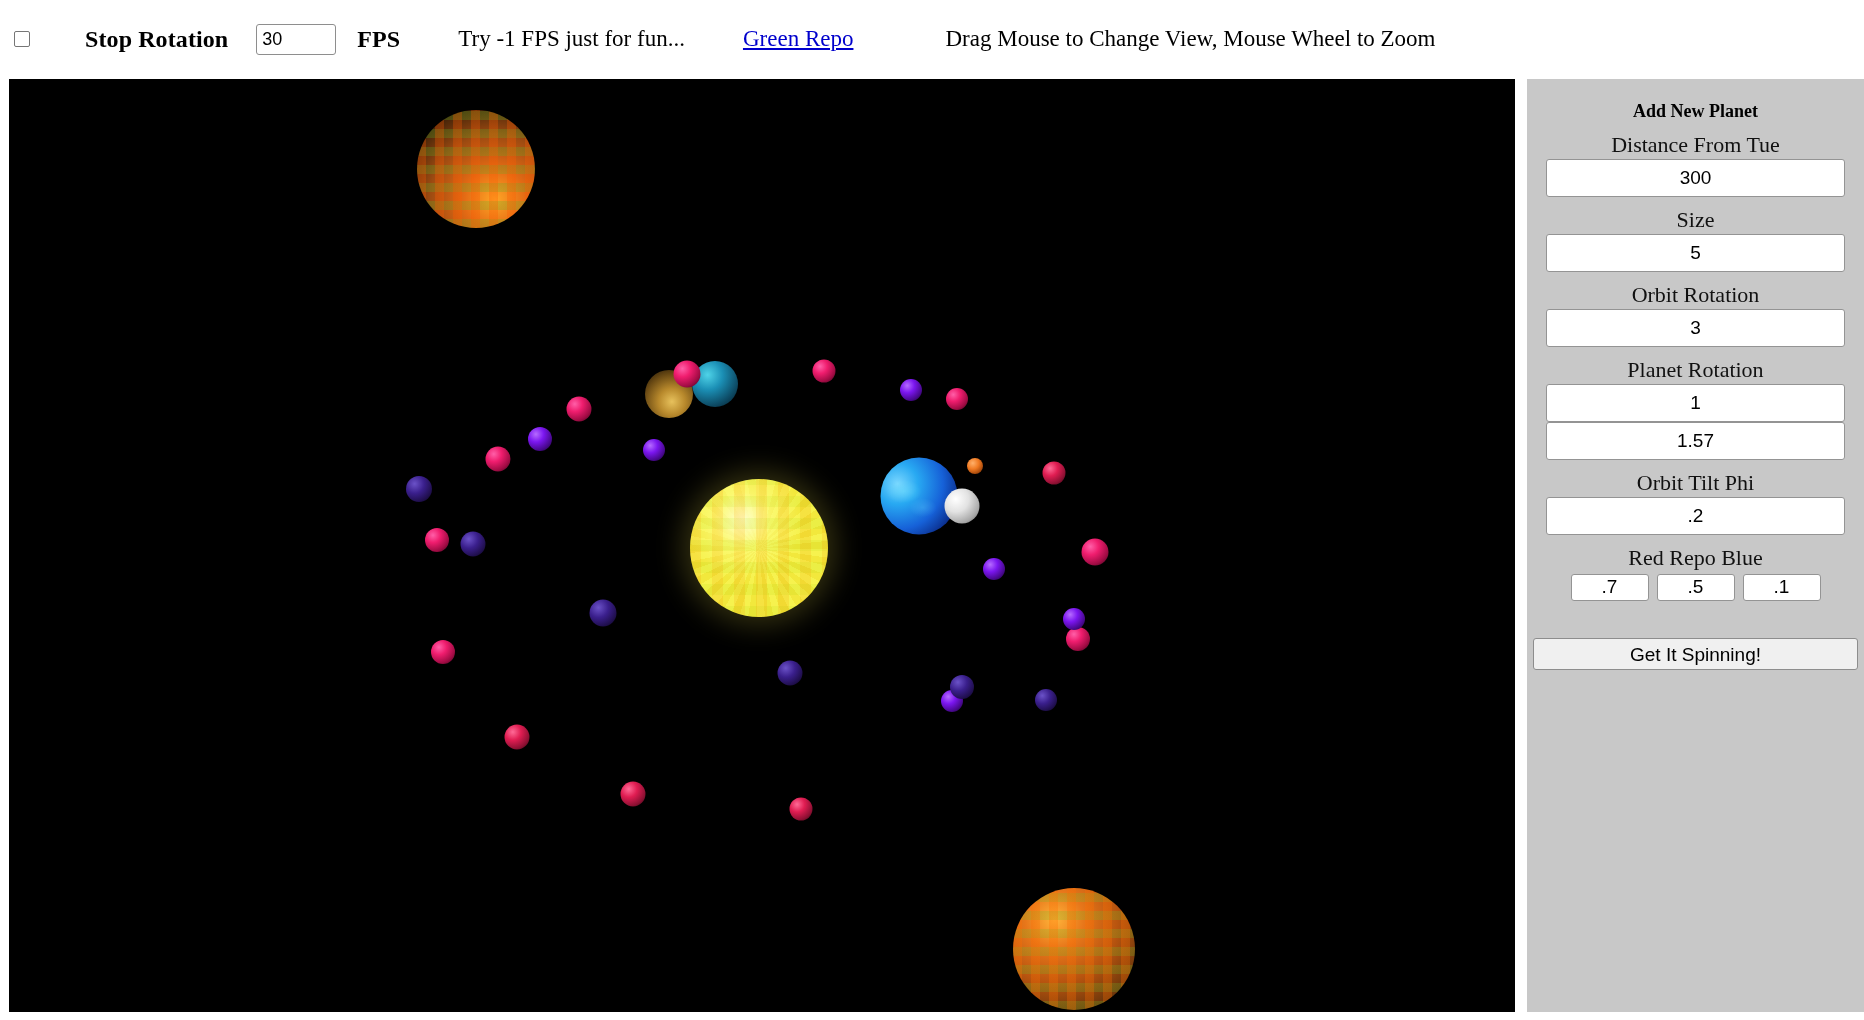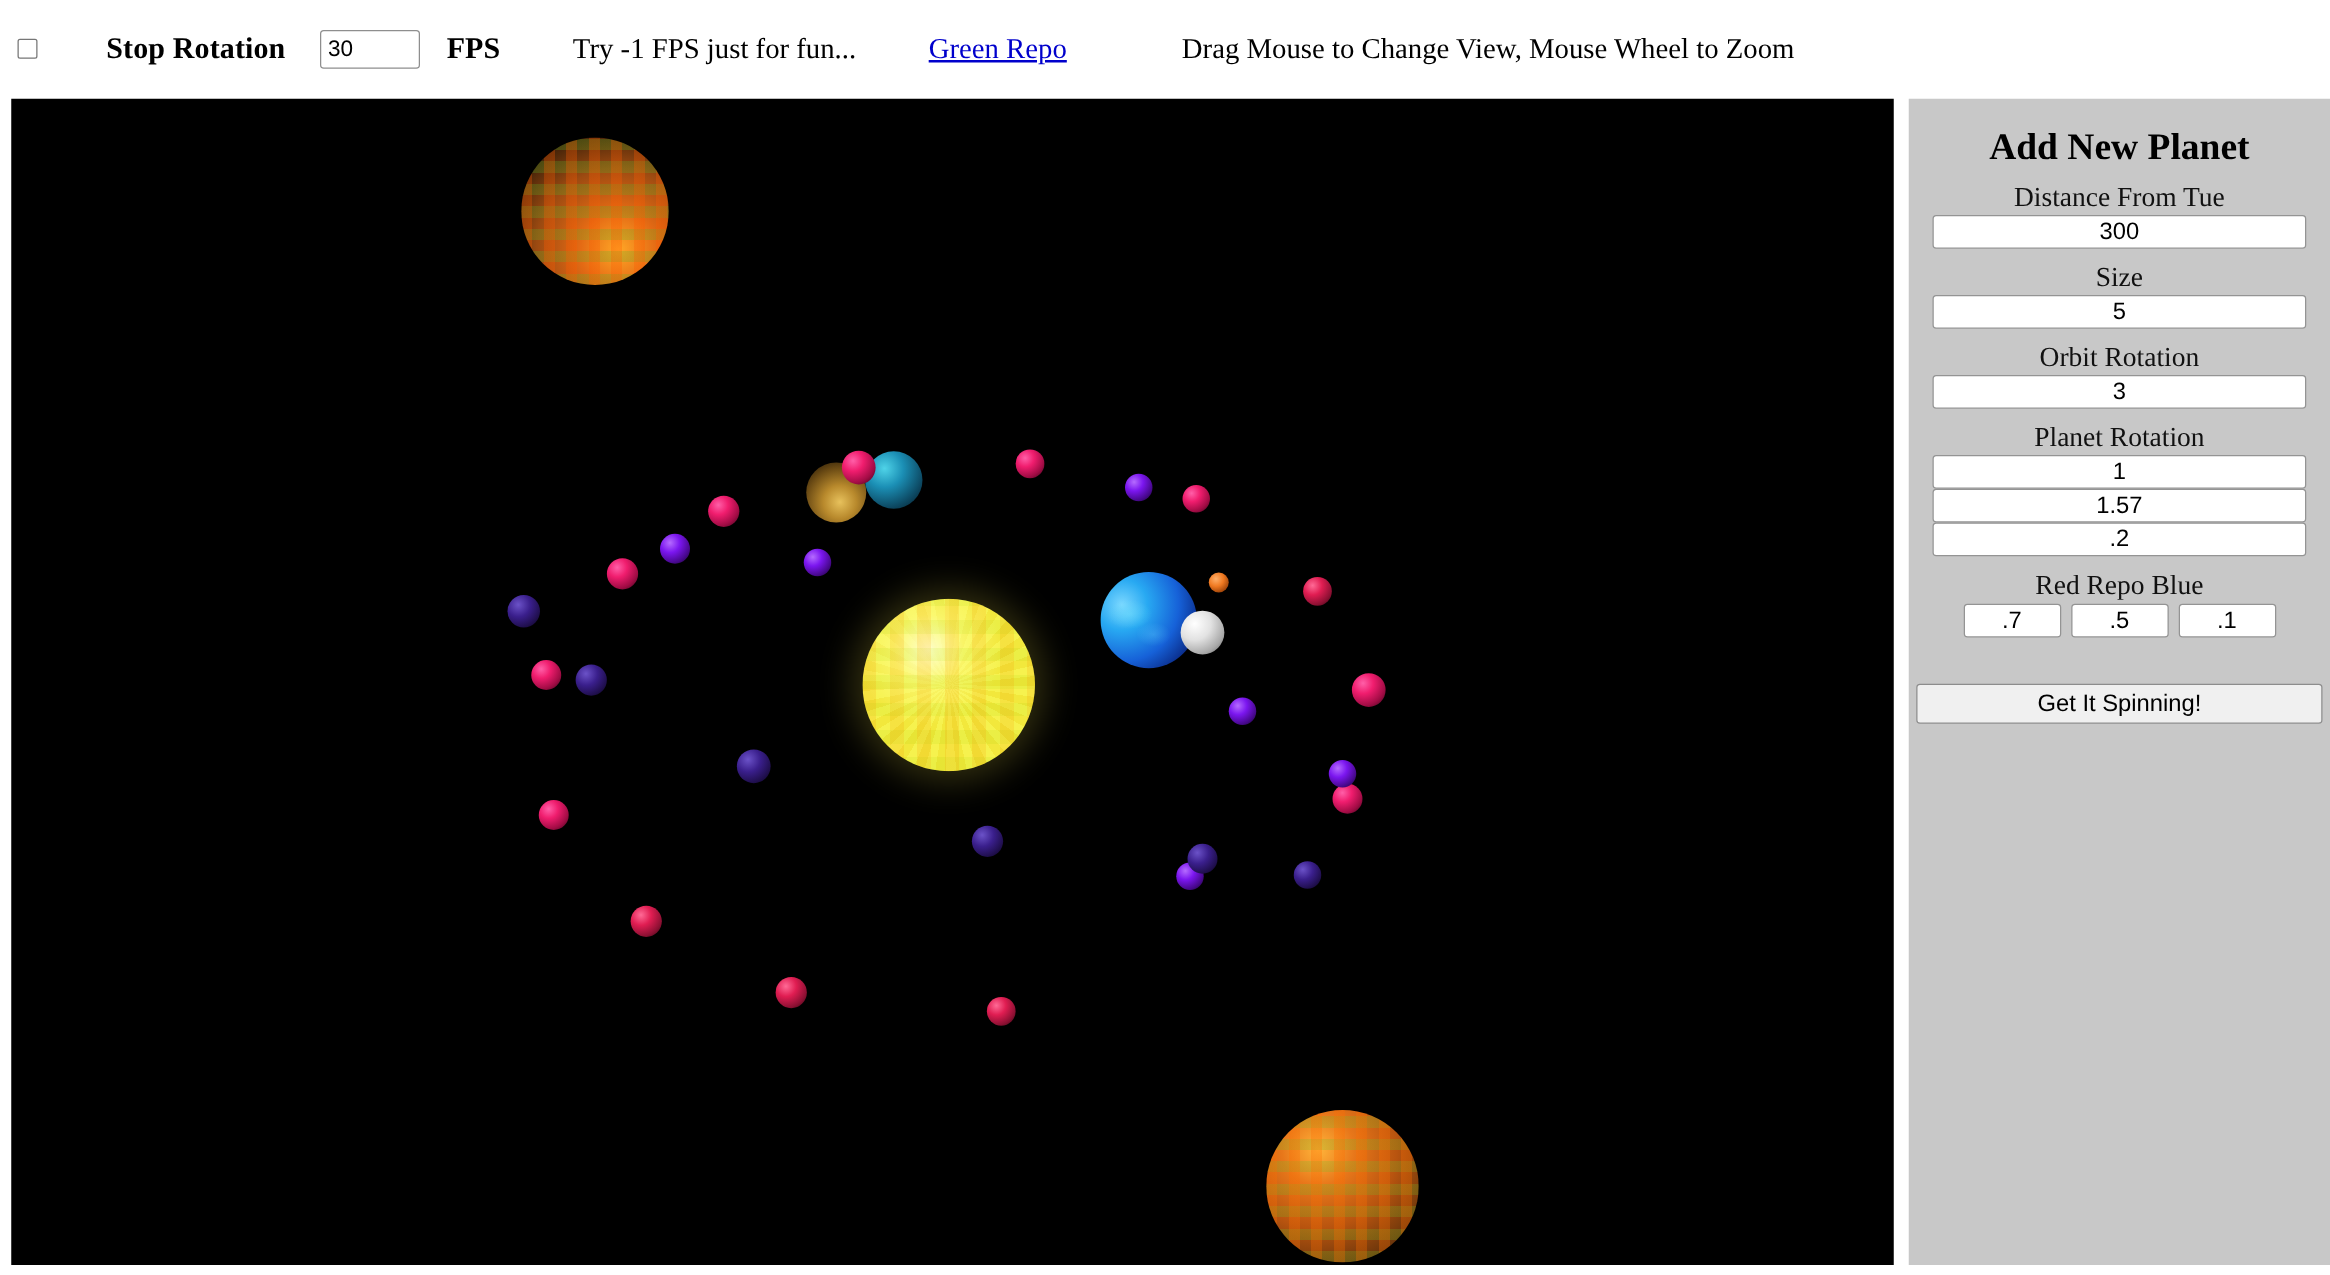--- a/index.html
+++ b/index.html
@@ -152,38 +152,38 @@
     top: 79px;
     width: 337px;
     height: 933px;
     background: #c8c8c8;
     box-sizing: border-box;
     padding: 0;
     overflow: hidden;
   }
   #panel-title {
     text-align: center;
-    font-size: 30px;
+    font-size: 18px;
     font-weight: bold;
     color: #000;
     margin: 22px 0 0 0;
     font-family: "Liberation Serif", "DejaVu Serif", serif;
   }
   .field-group { margin: 0; }
   .field-label {
     text-align: center;
     font-size: 22px;
     color: #111;
     padding: 11px 0 3px 0;
     line-height: 1.05;
   }
   .field-input {
     display: block;
     width: 299px;
-    height: 27px;
+    height: 38px;
     margin: 0 auto;
     font-size: 19px;
     font-family: "Liberation Sans", sans-serif;
     text-align: center;
     border: 1px solid #949494;
     border-radius: 3px;
     background: #ffffff;
     color: #000;
     box-sizing: border-box;
     outline: none;
@@ -297,20 +297,21 @@
         <input type="text" class="field-input" value="3" style="">
       </div>
       <div class="field-group">
         <div class="field-label">Planet Rotation</div>
         <input type="text" class="field-input" value="1" style="">
       </div>
       <div class="field-group">
         <input type="text" class="field-input" value="1.57" style="">
       </div>
       <div class="field-group">
+        <div class="field-label">Orbit Tilt Phi</div>
         <input type="text" class="field-input" value=".2" style="">
       </div>
     </div>
 
   <div class="field-label">Red Repo Blue</div>
   <div class="rgb-row">
     <input class="rgb-input" type="text" value=".7" style="">
     <input class="rgb-input" type="text" value=".5" style="">
     <input class="rgb-input" type="text" value=".1" style="">
   </div>

